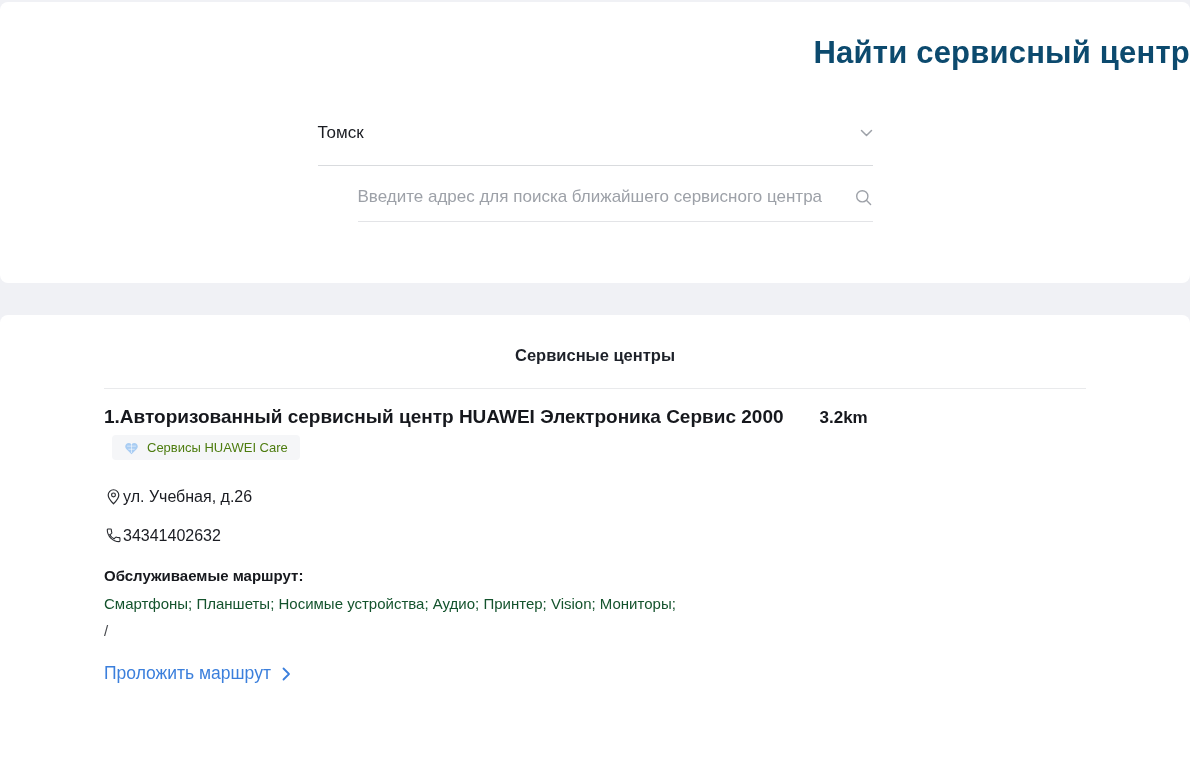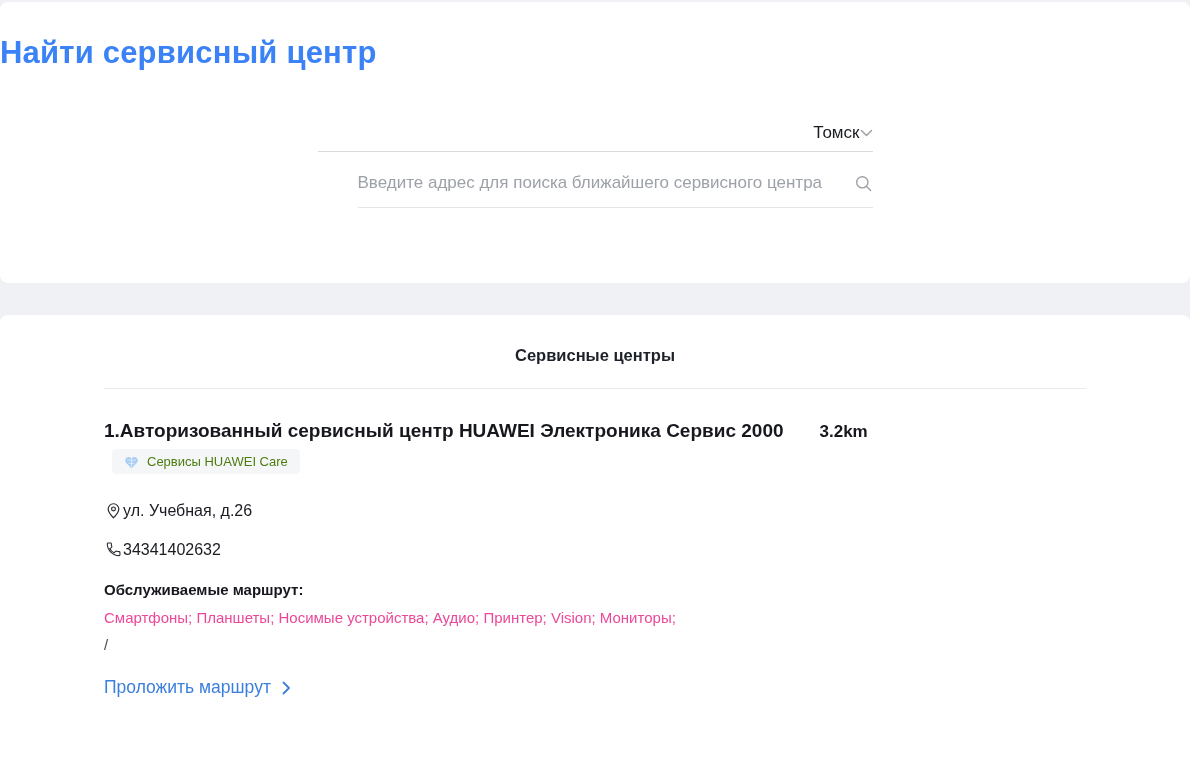--- a/index.html
+++ b/index.html
@@ -14,35 +14,35 @@
     background: #ffffff;
     border-radius: 8px;
     width: 1190px;
   }
   .card-finder {
     margin-top: 2px;
     height: 281px;
   }
   .finder-title {
     padding-top: 33px;
-    text-align: left;
+    text-align: right;
     font-size: 31px;
     font-weight: 700;
-    color: #3b82f6;
+    color: #0c4a6e;
     letter-spacing: 0.2px;
   }
   .finder-form {
     width: 555px;
     margin: 52px auto 0;
   }
   .select-row {
     display: flex;
     align-items: center;
-    justify-content: flex-end;
-    padding-bottom: 8px;
+    justify-content: space-between;
+    padding-bottom: 22px;
     border-bottom: 1px solid #d9dbde;
     cursor: pointer;
   }
   .select-value {
     font-size: 17px;
     color: #1a1c22;
   }
   .search-row {
     display: flex;
     align-items: center;
@@ -73,21 +73,21 @@
     font-size: 16.5px;
     font-weight: 700;
     color: #1d2129;
   }
   .results-divider {
     margin-top: 23px;
     border: none;
     border-top: 1px solid #e9eaec;
   }
   .center-title-row {
-    margin-top: 31px;
+    margin-top: 17px;
     display: flex;
     align-items: baseline;
   }
   .center-name {
     font-size: 19px;
     font-weight: 700;
     color: #16181d;
   }
   .center-distance {
     margin-left: 36px;
@@ -119,21 +119,21 @@
   .info-icon { display: inline-flex; flex: 0 0 auto; }
   .section-label {
     margin-top: 22px;
     font-size: 15px;
     font-weight: 700;
     color: #16181d;
   }
   .products-list {
     margin-top: 11px;
     font-size: 15px;
-    color: #ec4899;
+    color: #14532d;
   }
   .directions-value {
     margin-top: 10px;
     font-size: 15px;
     color: #47494e;
   }
   .route-link {
     margin-top: 24px;
     display: inline-flex;
     align-items: center;

